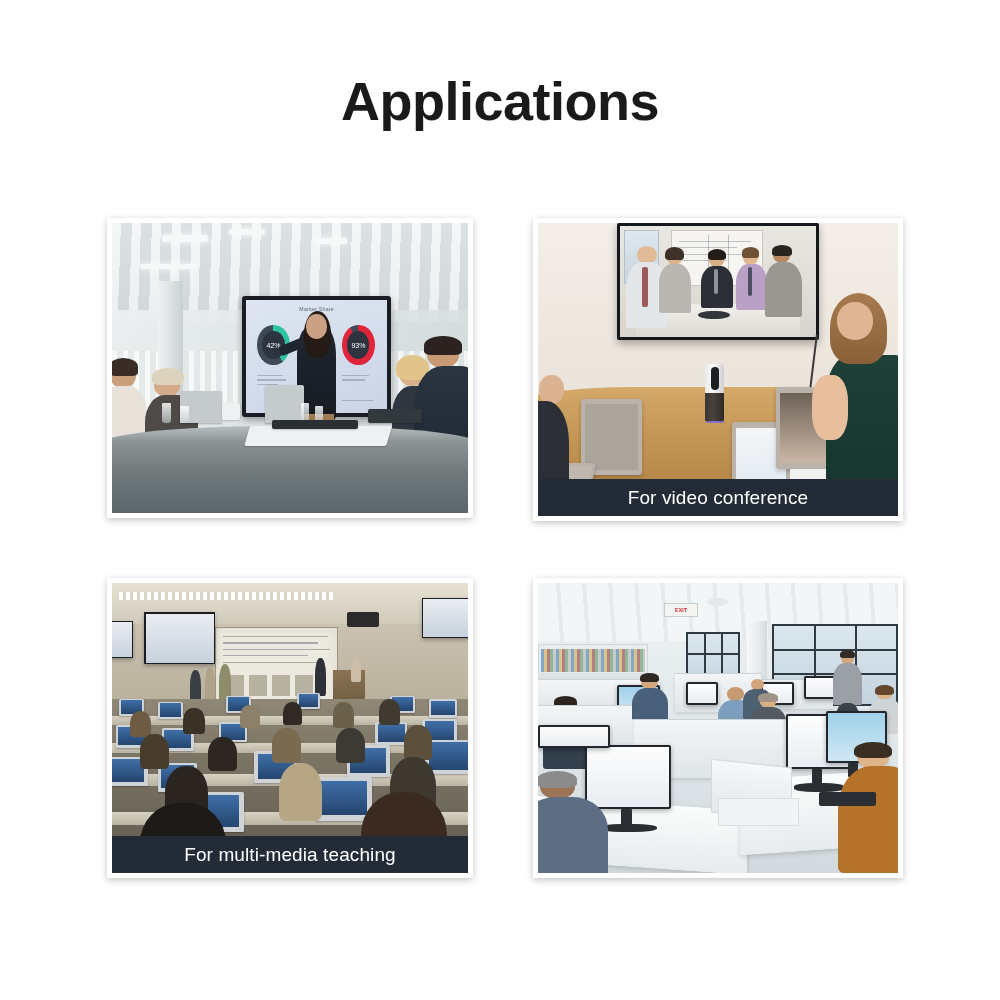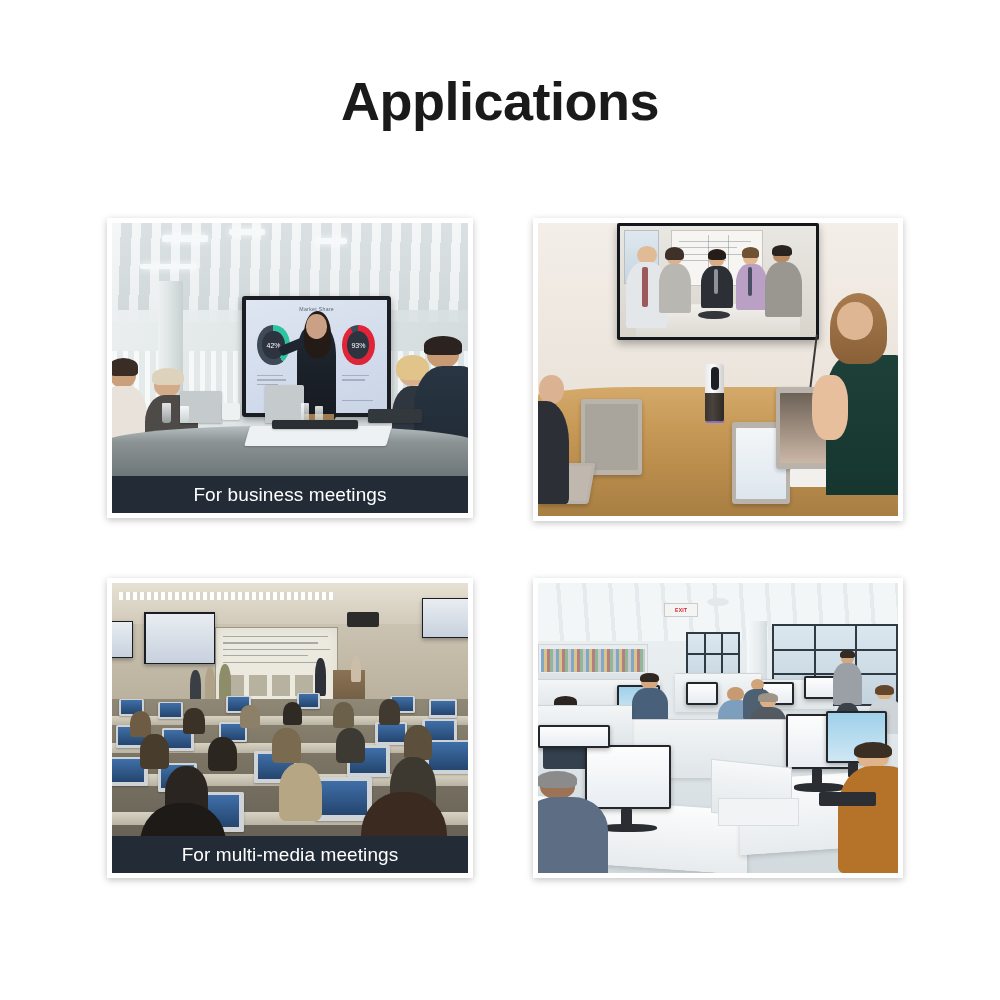--- a/index.html
+++ b/index.html
@@ -441,21 +441,20 @@
       <div class="laptop" style="left:43%;top:56%;width:11%;height:13%;"></div>
       <div class="glassware" style="left:14%;top:62%;width:2.6%;height:7%;"></div>
       <div class="glassware" style="left:19%;top:63%;width:2.6%;height:6%;"></div>
       <div class="glassware" style="left:53%;top:62%;width:2.4%;height:7%;"></div>
       <div class="glassware" style="left:57%;top:63%;width:2.4%;height:6%;"></div>
       <div class="paper" style="left:31%;top:62%;width:5%;height:6%;"></div>
       <div class="paper" style="left:38%;top:70%;width:40%;height:7%;transform:skewX(-16deg);"></div>
       <div class="paper" style="left:45%;top:68%;width:24%;height:3%;background:#2a2f33;"></div>
       <div class="paper" style="left:72%;top:64%;width:15%;height:5%;background:#33383c;"></div>
 
-      <div class="caption">For business meetings</div>
     </div>
   </div>
 
   <div class="card card-1">
     <div class="photo s2">
 
       <div class="wall"></div>
 
       <div class="vc-tv">
         <div class="vc-screen">
@@ -531,20 +530,21 @@
       <div class="vp" style="position:absolute;left:-4%;top:52%;width:14%;height:44%;">
         <div class="h" style="left:30%;top:0;width:50%;height:22%;background:#dcb392;"></div>
         <div class="b" style="left:-20%;top:20%;width:110%;height:80%;background:#2c2f35;"></div>
       </div>
 
       <div class="woman-body"></div>
       <div class="woman-hair"></div>
       <div class="woman-head"></div>
       <div style="position:absolute;left:76%;top:52%;width:10%;height:22%;background:#e8bf9c;border-radius:40%;"></div>
 
+      <div class="caption">For video conference</div>
     </div>
   </div>
 
   <div class="card card-2">
     <div class="photo s3">
 
       <div class="lh-ceil"></div>
       <div class="lh-striplight"></div>
       <div class="lh-wall"></div>
 
@@ -658,21 +658,21 @@
 
       <div class="stu" style="left:15%;top:63%;width:12%;height:20%;background:#2a2520;"></div>
       <div class="stu" style="left:47%;top:62%;width:12%;height:20%;background:#b6a684;"></div>
       <div class="stu" style="left:78%;top:60%;width:13%;height:22%;background:#3e3930;"></div>
 
       <div class="stu" style="left:8%;top:76%;width:24%;height:30%;background:#1d1a17;"></div>
       <div style="position:absolute;left:7%;top:92%;width:30%;height:16%;background:#3c4a33;border-radius:40% 40% 0 0;"></div>
       <div class="stu" style="left:70%;top:72%;width:24%;height:32%;background:#3a2a20;"></div>
       <div style="position:absolute;left:66%;top:90%;width:34%;height:18%;background:#1f1d1b;border-radius:40% 40% 0 0;"></div>
 
-      <div class="caption">For multi-media meetings</div>
+      <div class="caption">For multi-media teaching</div>
     </div>
   </div>
 
   <div class="card card-3">
     <div class="photo s4">
 
       <div class="of-ceil"></div>
       <div class="of-exit">EXIT</div>
       <div style="position:absolute;left:47%;top:5%;width:6%;height:3%;background:#e3e8ea;border-radius:50%;"></div>
 

